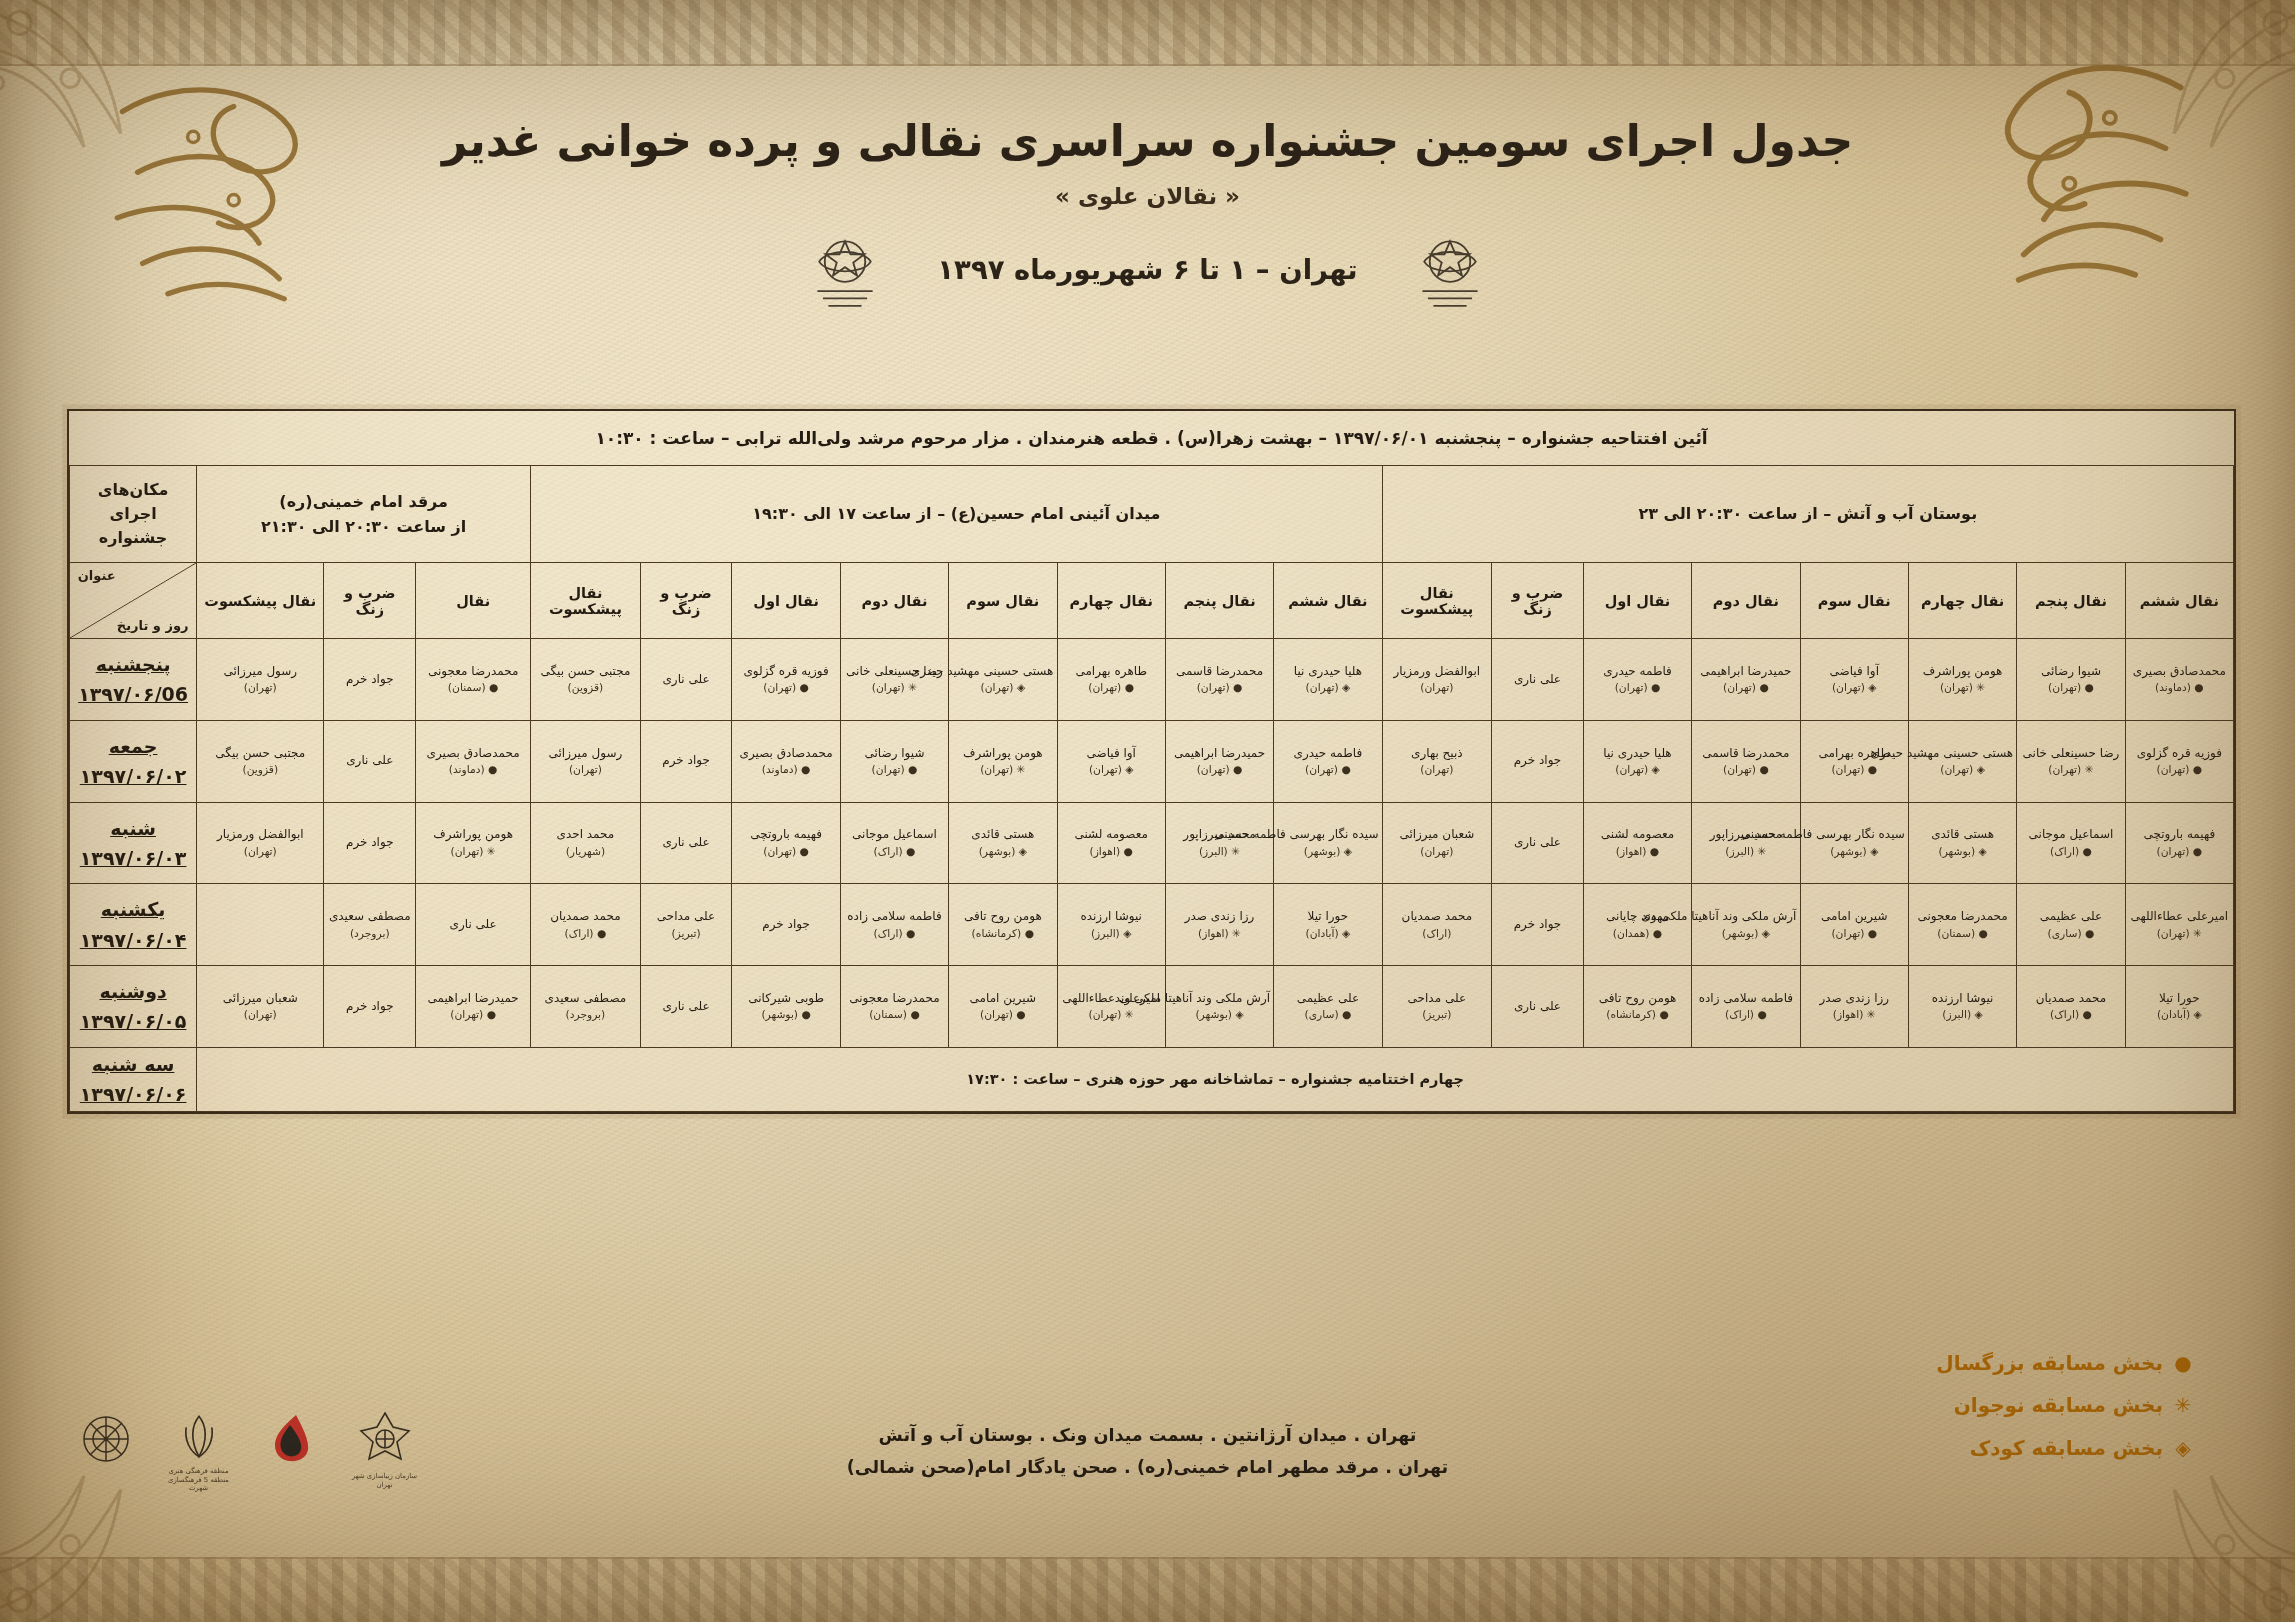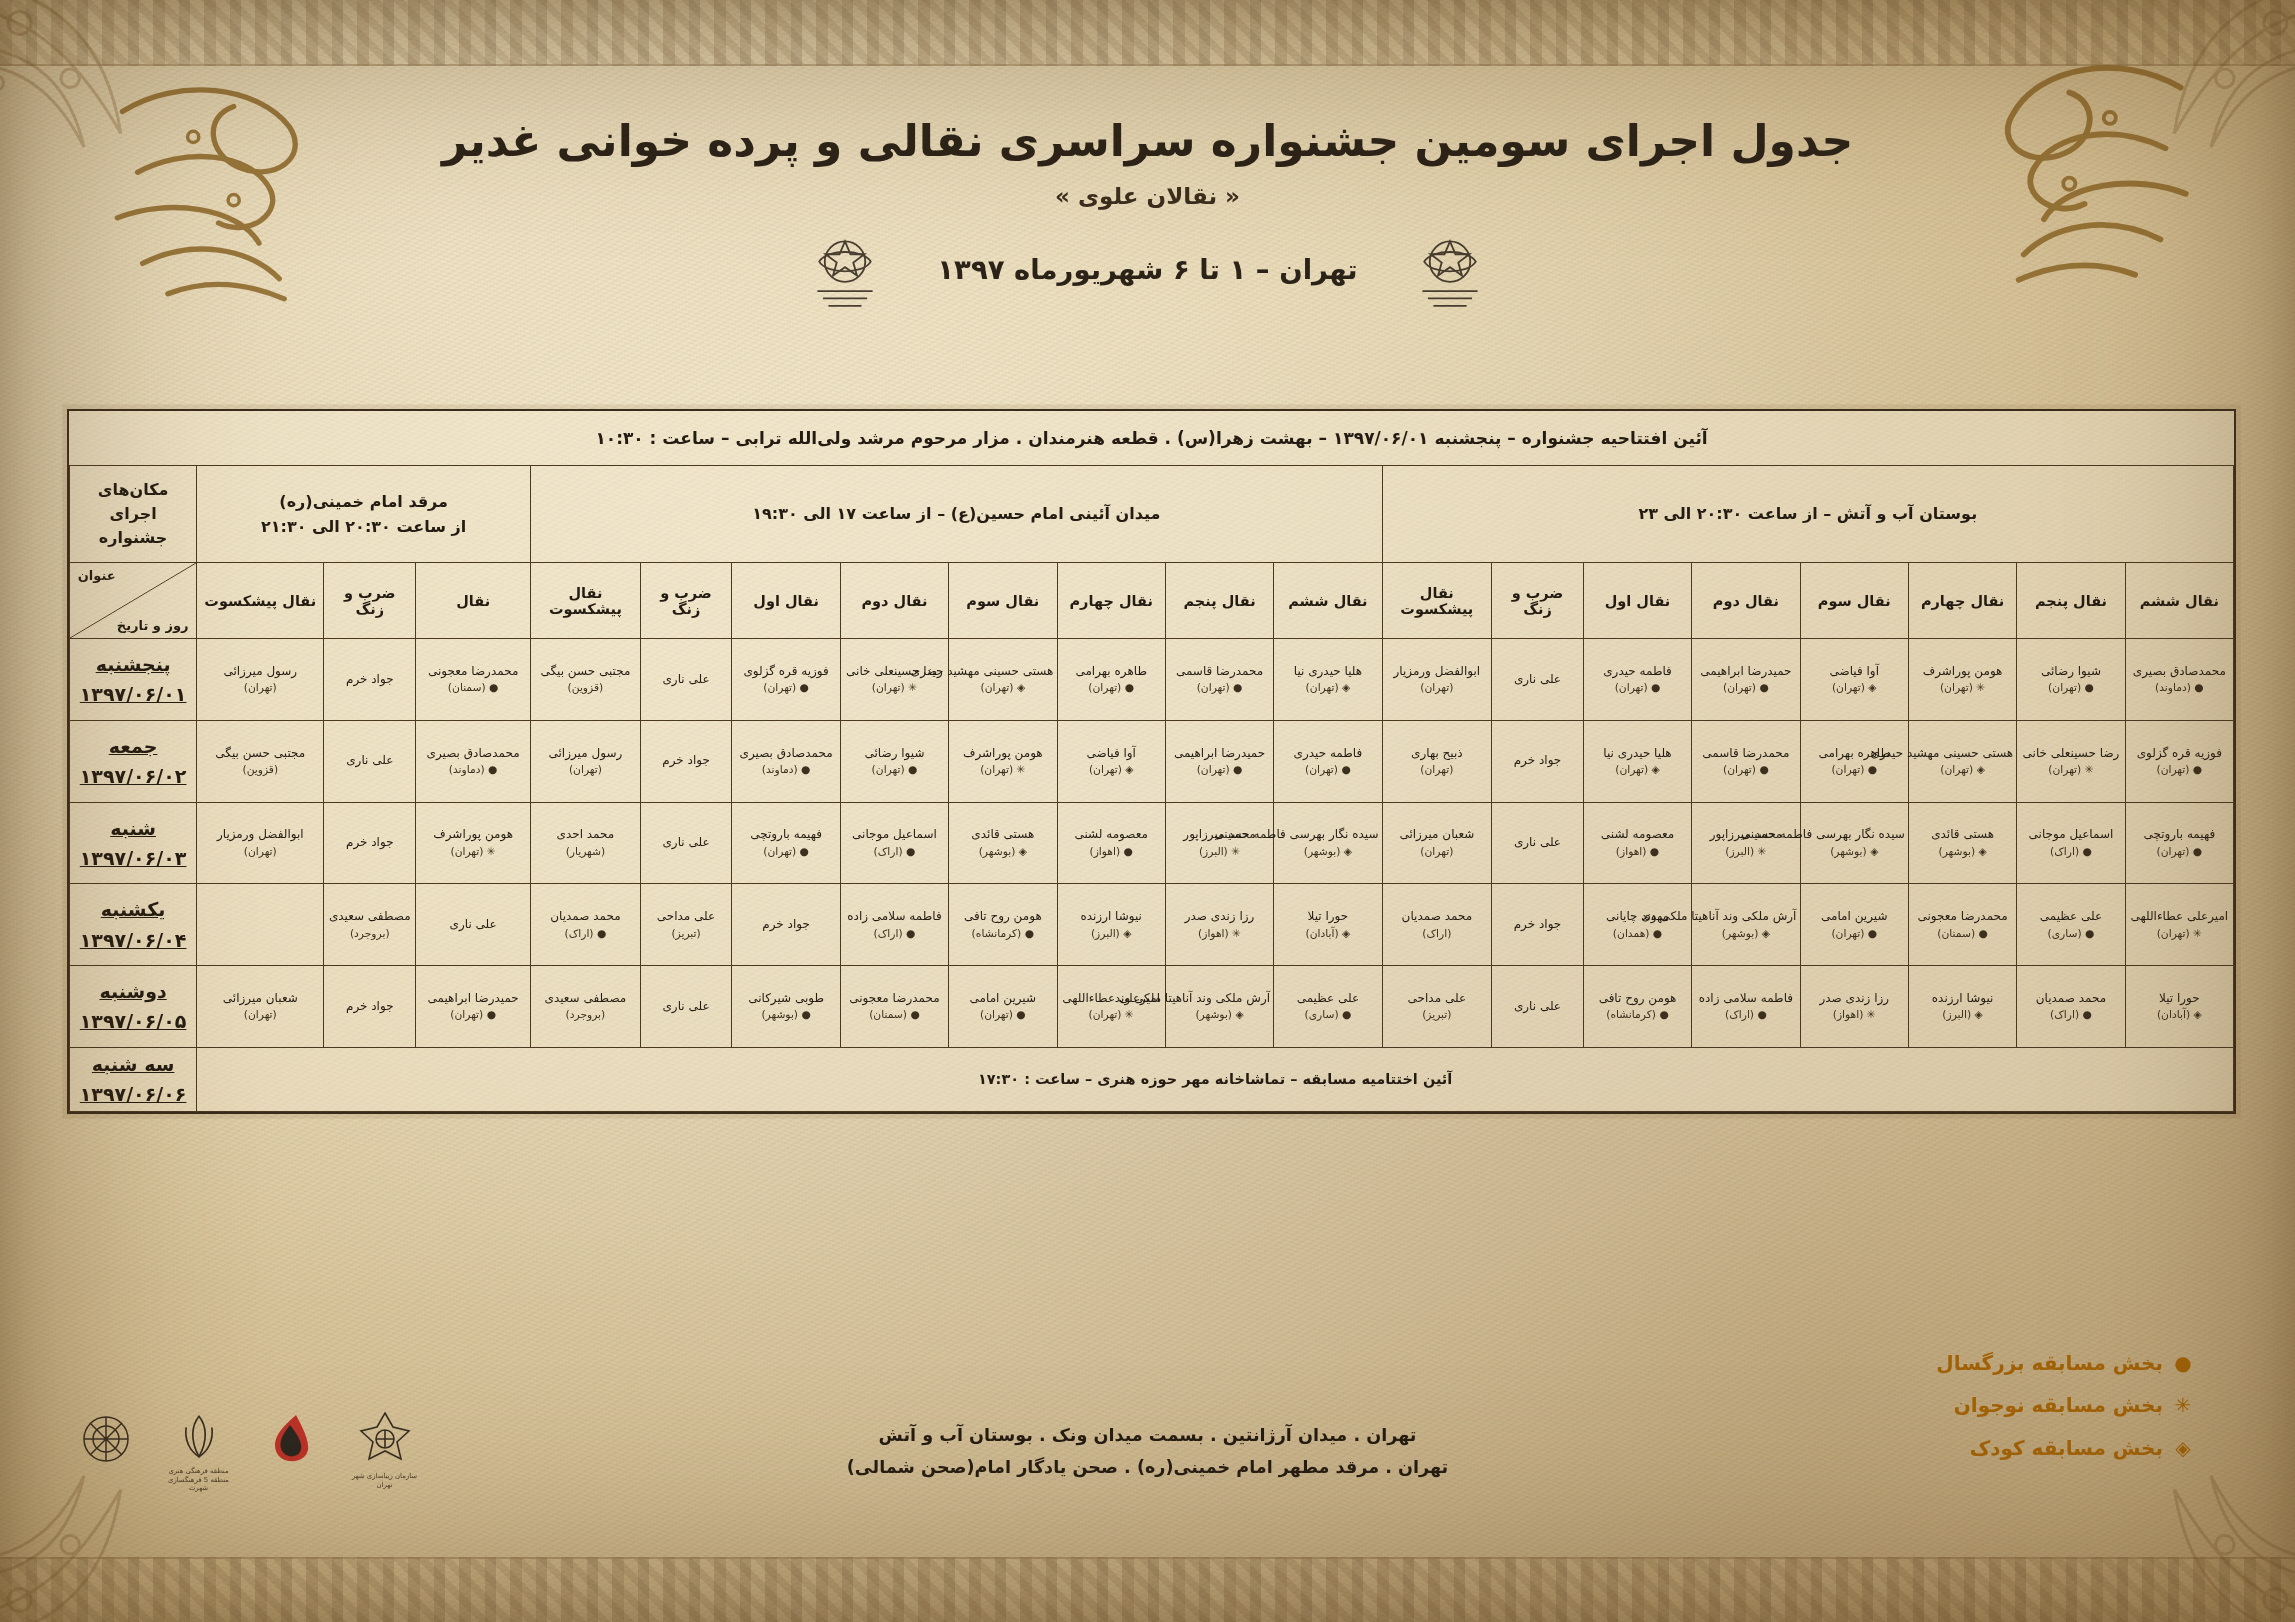--- a/index.html
+++ b/index.html
@@ -381,21 +381,21 @@
           </td>
           <td class="cell">
             <span class="nm">جواد خرم</span>
           </td>
           <td class="cell">
             <span class="nm">رسول میرزائی</span>
             <span class="ct">(تهران)</span>
           </td>
           <td class="daycell">
             <div>پنجشنبه</div>
-            <div>۱۳۹۷/۰۶/۰۱</div>
+            <div>۱۳۹۷/۰۶/06</div>
           </td>
         </tr>
         <tr>
           <td class="cell">
             <span class="nm">فوزیه قره گزلوی</span>
             <span class="ct">● (تهران)</span>
           </td>
           <td class="cell">
             <span class="nm">رضا حسینعلی خانی</span>
             <span class="ct">✳ (تهران)</span>
@@ -702,21 +702,21 @@
             <span class="ct">(تهران)</span>
           </td>
           <td class="daycell">
             <div>دوشنبه</div>
             <div>۱۳۹۷/۰۶/۰۵</div>
           </td>
         </tr>
       </tbody>
     <tbody>
       <tr>
-        <td colspan="19" class="onv" style="padding:18.4px 6.1px">آئین اختتامیه مسابقه – تماشاخانه مهر حوزه هنری – ساعت : ۱۷:۳۰</td>
+        <td colspan="19" class="onv" style="padding:18.4px 6.1px">چهارم اختتامیه جشنواره – تماشاخانه مهر حوزه هنری – ساعت : ۱۷:۳۰</td>
         <td class="daycell">
           <div>سه شنبه</div>
           <div>۱۳۹۷/۰۶/۰۶</div>
         </td>
       </tr>
     </tbody>
   </table>
 </div>
 
 <div id="legend">

